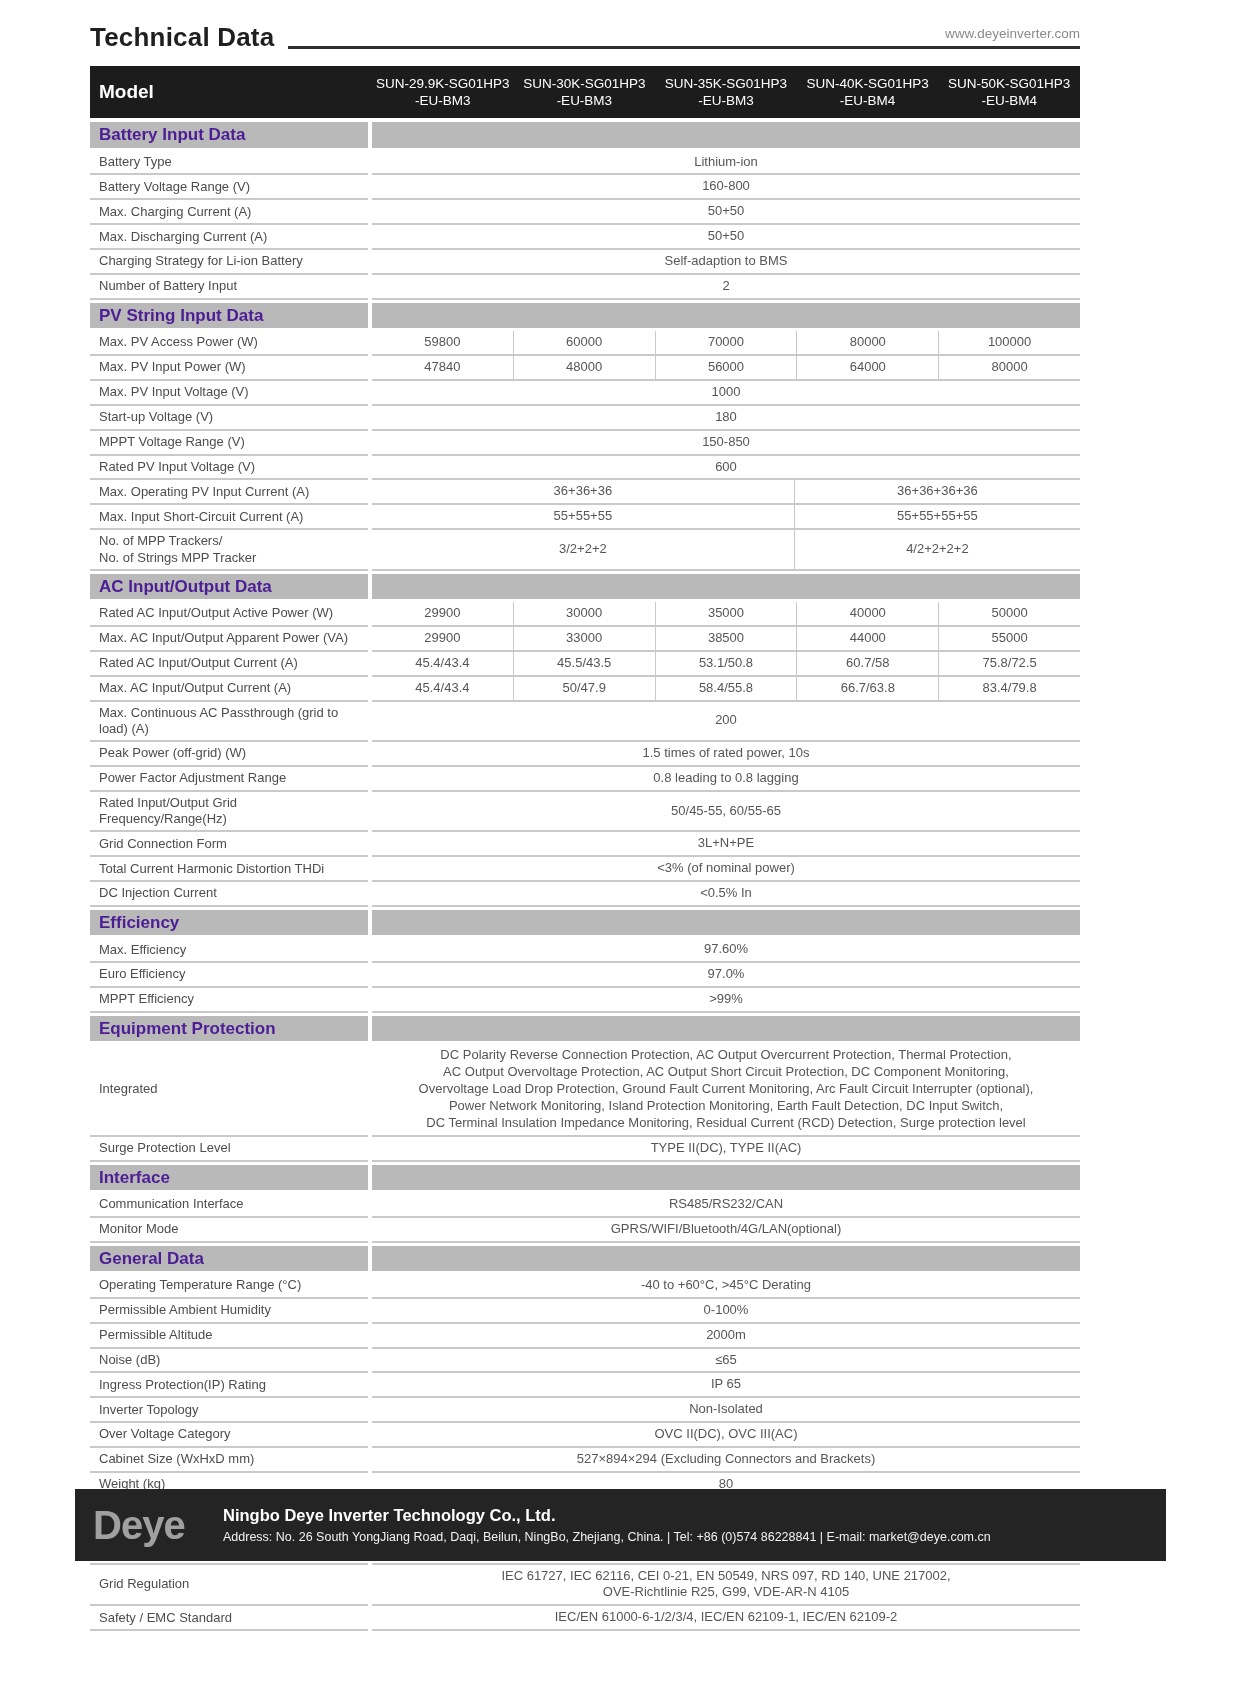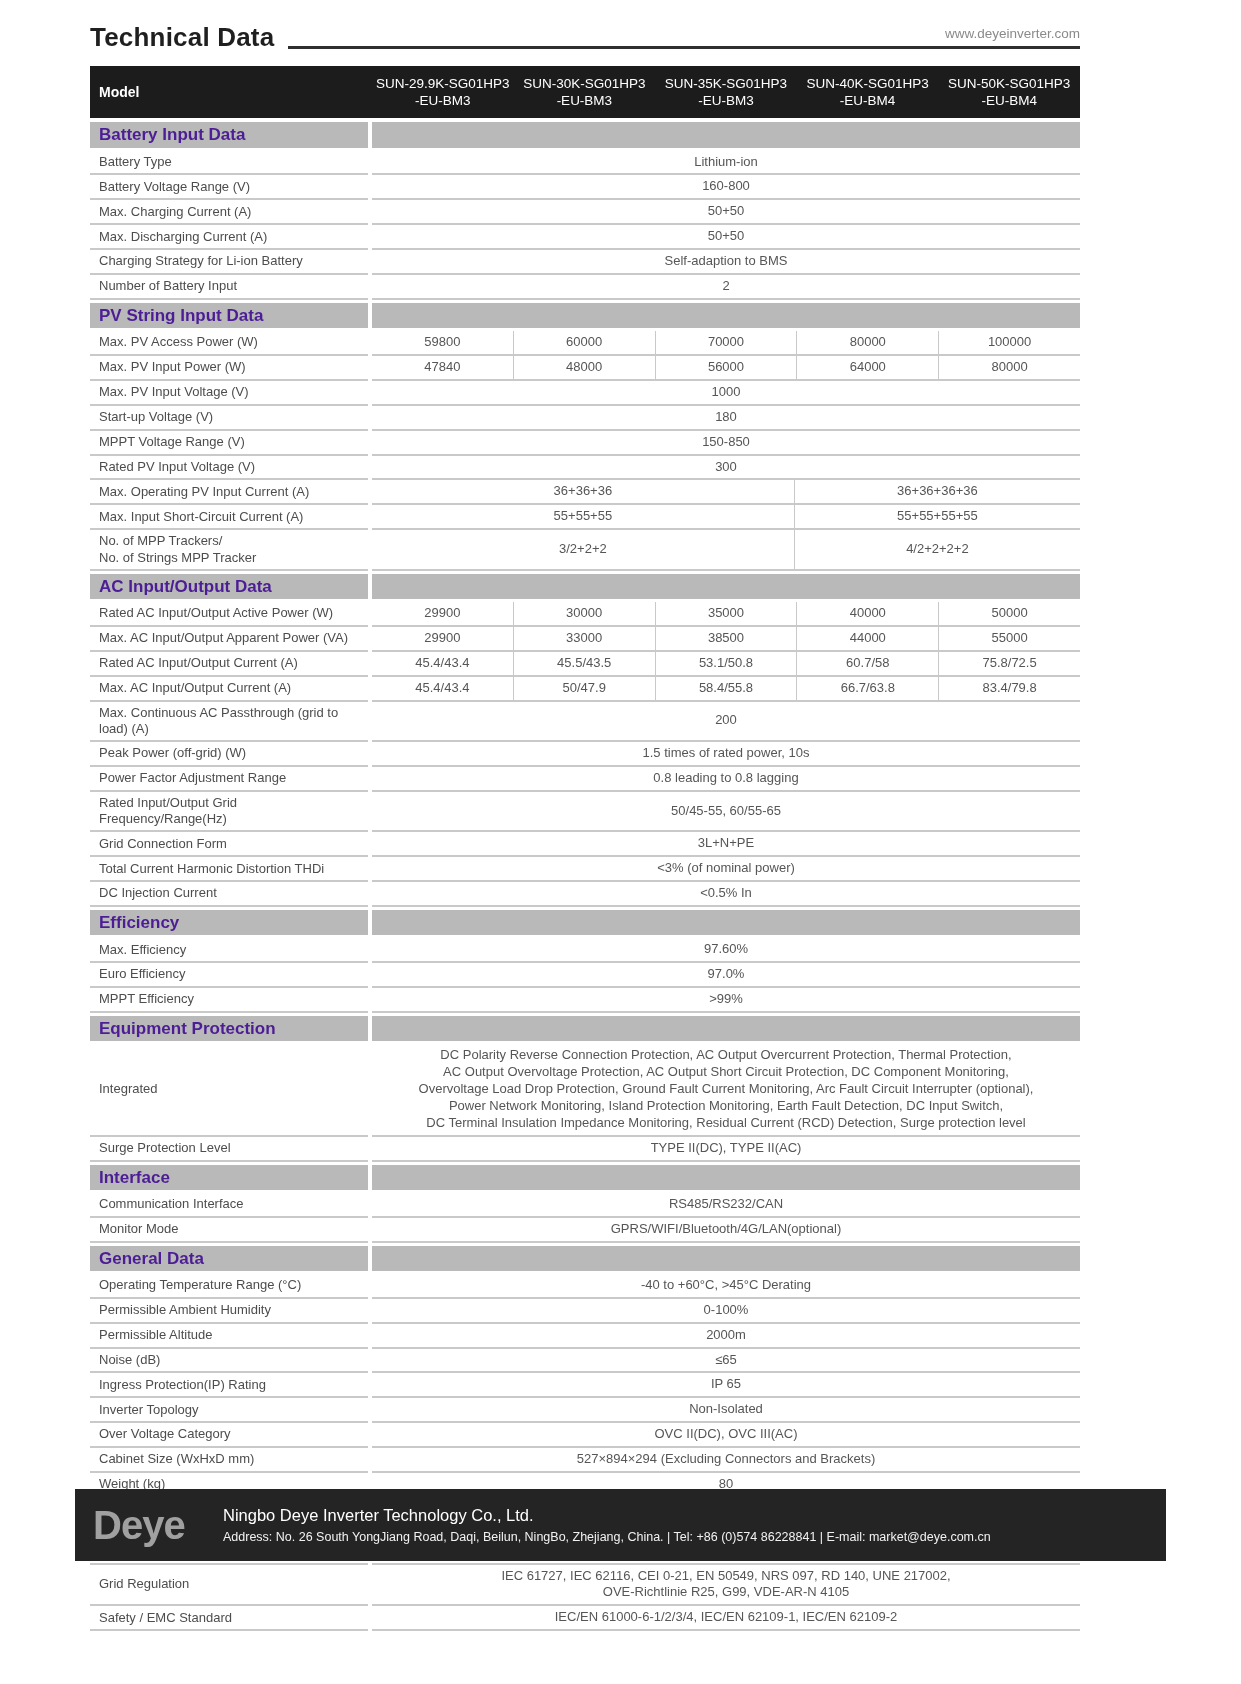--- a/index.html
+++ b/index.html
@@ -27,21 +27,21 @@
   .site-url { font-size:13.5px; color:#8a8a8a; }
 
   
   .table-wrap { margin-top:15px; }
   .model-header {
     background:#1c1c1c; color:#ffffff;
     display:flex; height:52px; align-items:stretch;
   }
   .model-label {
     width:278px; display:flex; align-items:center;
-    padding-left:9px; font-weight:bold; font-size:14px;
+    padding-left:9px; font-weight:bold; font-size:19px;
   }
   .model-columns { flex:1; display:flex; margin-left:4px; }
   .model-cell {
     flex:1; display:flex; align-items:center; justify-content:center;
     text-align:center; font-size:13.5px; line-height:1.3; white-space:pre-line;
   }
 
   
   .table-body { margin-top:4px; }
   .row { display:flex; }
@@ -80,21 +80,21 @@
     width:1091px; height:72px;
     background:#242424; color:#ffffff;
     display:flex; align-items:center;
   }
   .footer-logo {
     width:130px; margin-left:18px;
     font-size:40px; font-weight:bold; color:#a0a0a0;
     letter-spacing:-1px; line-height:1;
   }
   .footer-text { flex:1; padding-right:16px; }
-  .footer-company { font-size:16.5px; font-weight:normal; color:#ffffff; }
+  .footer-company { font-size:16.5px; font-weight:bold; color:#ffffff; }
   .footer-address { font-size:12.5px; color:#f2f2f2; margin-top:5px; }
 </style>
 </head>
 <body>
 
 <div class="content">
 
   <div class="page-header">
     <div class="page-title">Technical Data</div>
     <div class="header-rule">
@@ -197,21 +197,21 @@
         </div>
         <div class="row data-row">
           <div class="cell-label">MPPT  Voltage Range (V)</div>
           <div class="cell-values">
             <div class="val">150-850</div>
           </div>
         </div>
         <div class="row data-row">
           <div class="cell-label">Rated PV Input Voltage (V)</div>
           <div class="cell-values">
-            <div class="val">300</div>
+            <div class="val">600</div>
           </div>
         </div>
         <div class="row data-row">
           <div class="cell-label">Max. Operating PV Input Current (A)</div>
           <div class="cell-values">
             <div class="val span3">36+36+36</div>
             <div class="val sep span2">36+36+36+36</div>
           </div>
         </div>
         <div class="row data-row">

